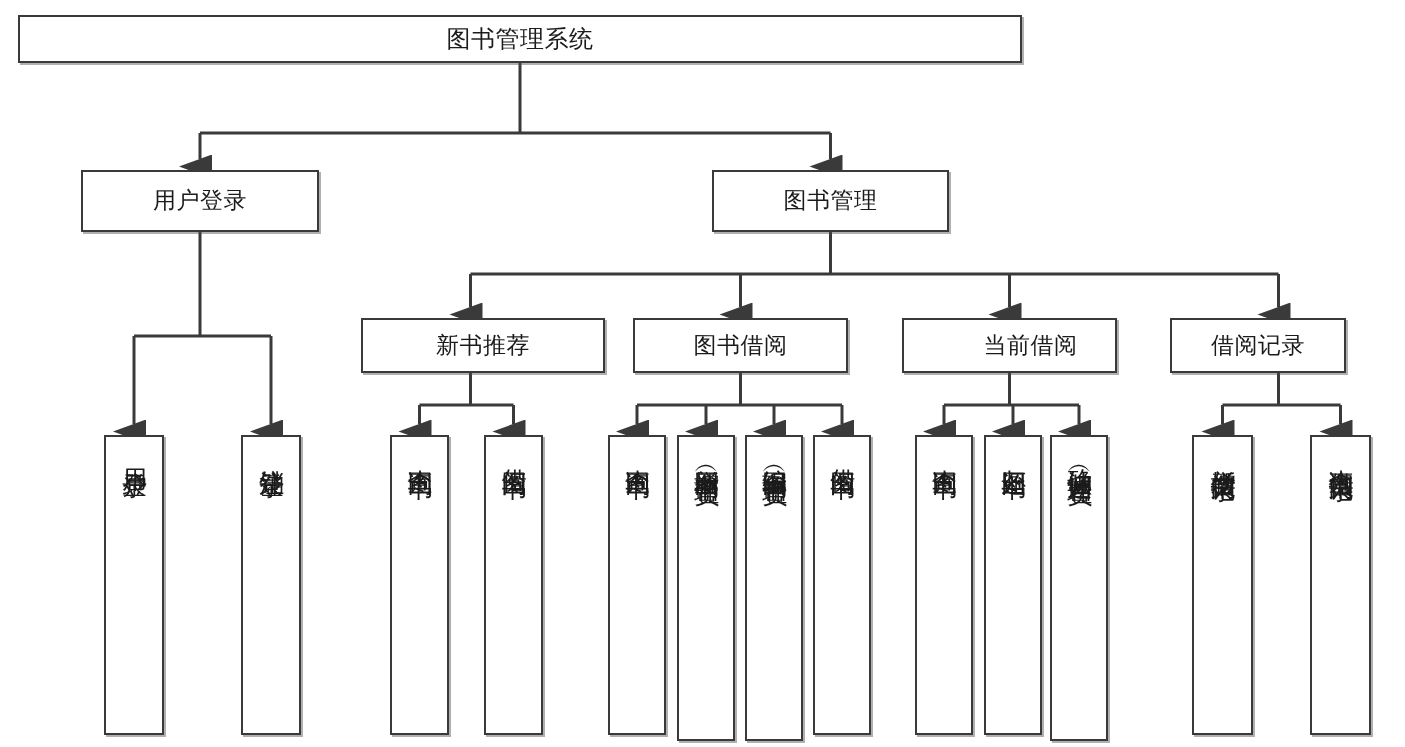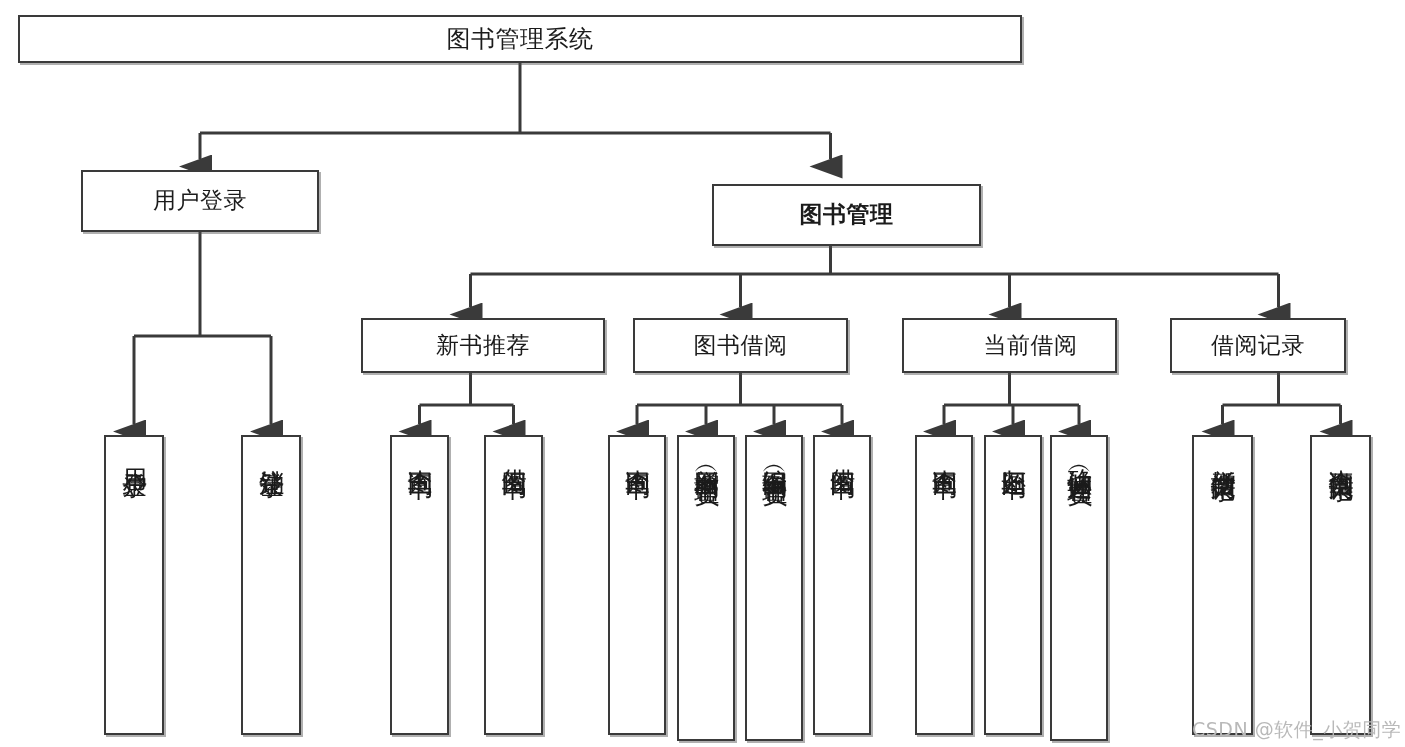--- a/index.html
+++ b/index.html
@@ -119,21 +119,21 @@
       </g>
   </svg>
 
   <div id="nodes">
       <div class="node horizontal root" style="left: 18px; top: 15px; width: 1004px; height: 48px;">
         <span class="label">图书管理系统</span>
       </div>
       <div class="node horizontal" style="left: 81px; top: 170px; width: 238px; height: 62px;">
         <span class="label">用户登录</span>
       </div>
-      <div class="node horizontal" style="left: 712px; top: 184px; width: 269px; height: 62px; font-weight: bold;">
+      <div class="node horizontal" style="left: 712px; top: 170px; width: 237px; height: 62px;">
         <span class="label">图书管理</span>
       </div>
       <div class="node horizontal" style="left: 361px; top: 318px; width: 244px; height: 55px;">
         <span class="label">新书推荐</span>
       </div>
       <div class="node horizontal" style="left: 633px; top: 318px; width: 215px; height: 55px;">
         <span class="label">图书借阅</span>
       </div>
       <div class="node horizontal" style="left: 902px; top: 318px; width: 215px; height: 55px; padding-left: 42px;">
         <span class="label">当前借阅</span>
@@ -175,15 +175,14 @@
         <span class="label">确认归还（管理员）</span>
       </div>
       <div class="node vertical" style="left: 1192px; top: 435px; width: 61px; height: 300px;">
         <span class="label">新增借阅记录</span>
       </div>
       <div class="node vertical" style="left: 1310px; top: 435px; width: 61px; height: 300px;">
         <span class="label">查询借阅记录</span>
       </div>
     </div>
 
-  <div class="watermark" style="left: 1192px; top: 717px; color: rgb(185, 185, 185);">CSDN @软件_小贺同学</div>
 
 </div>
 
 </body></html>

